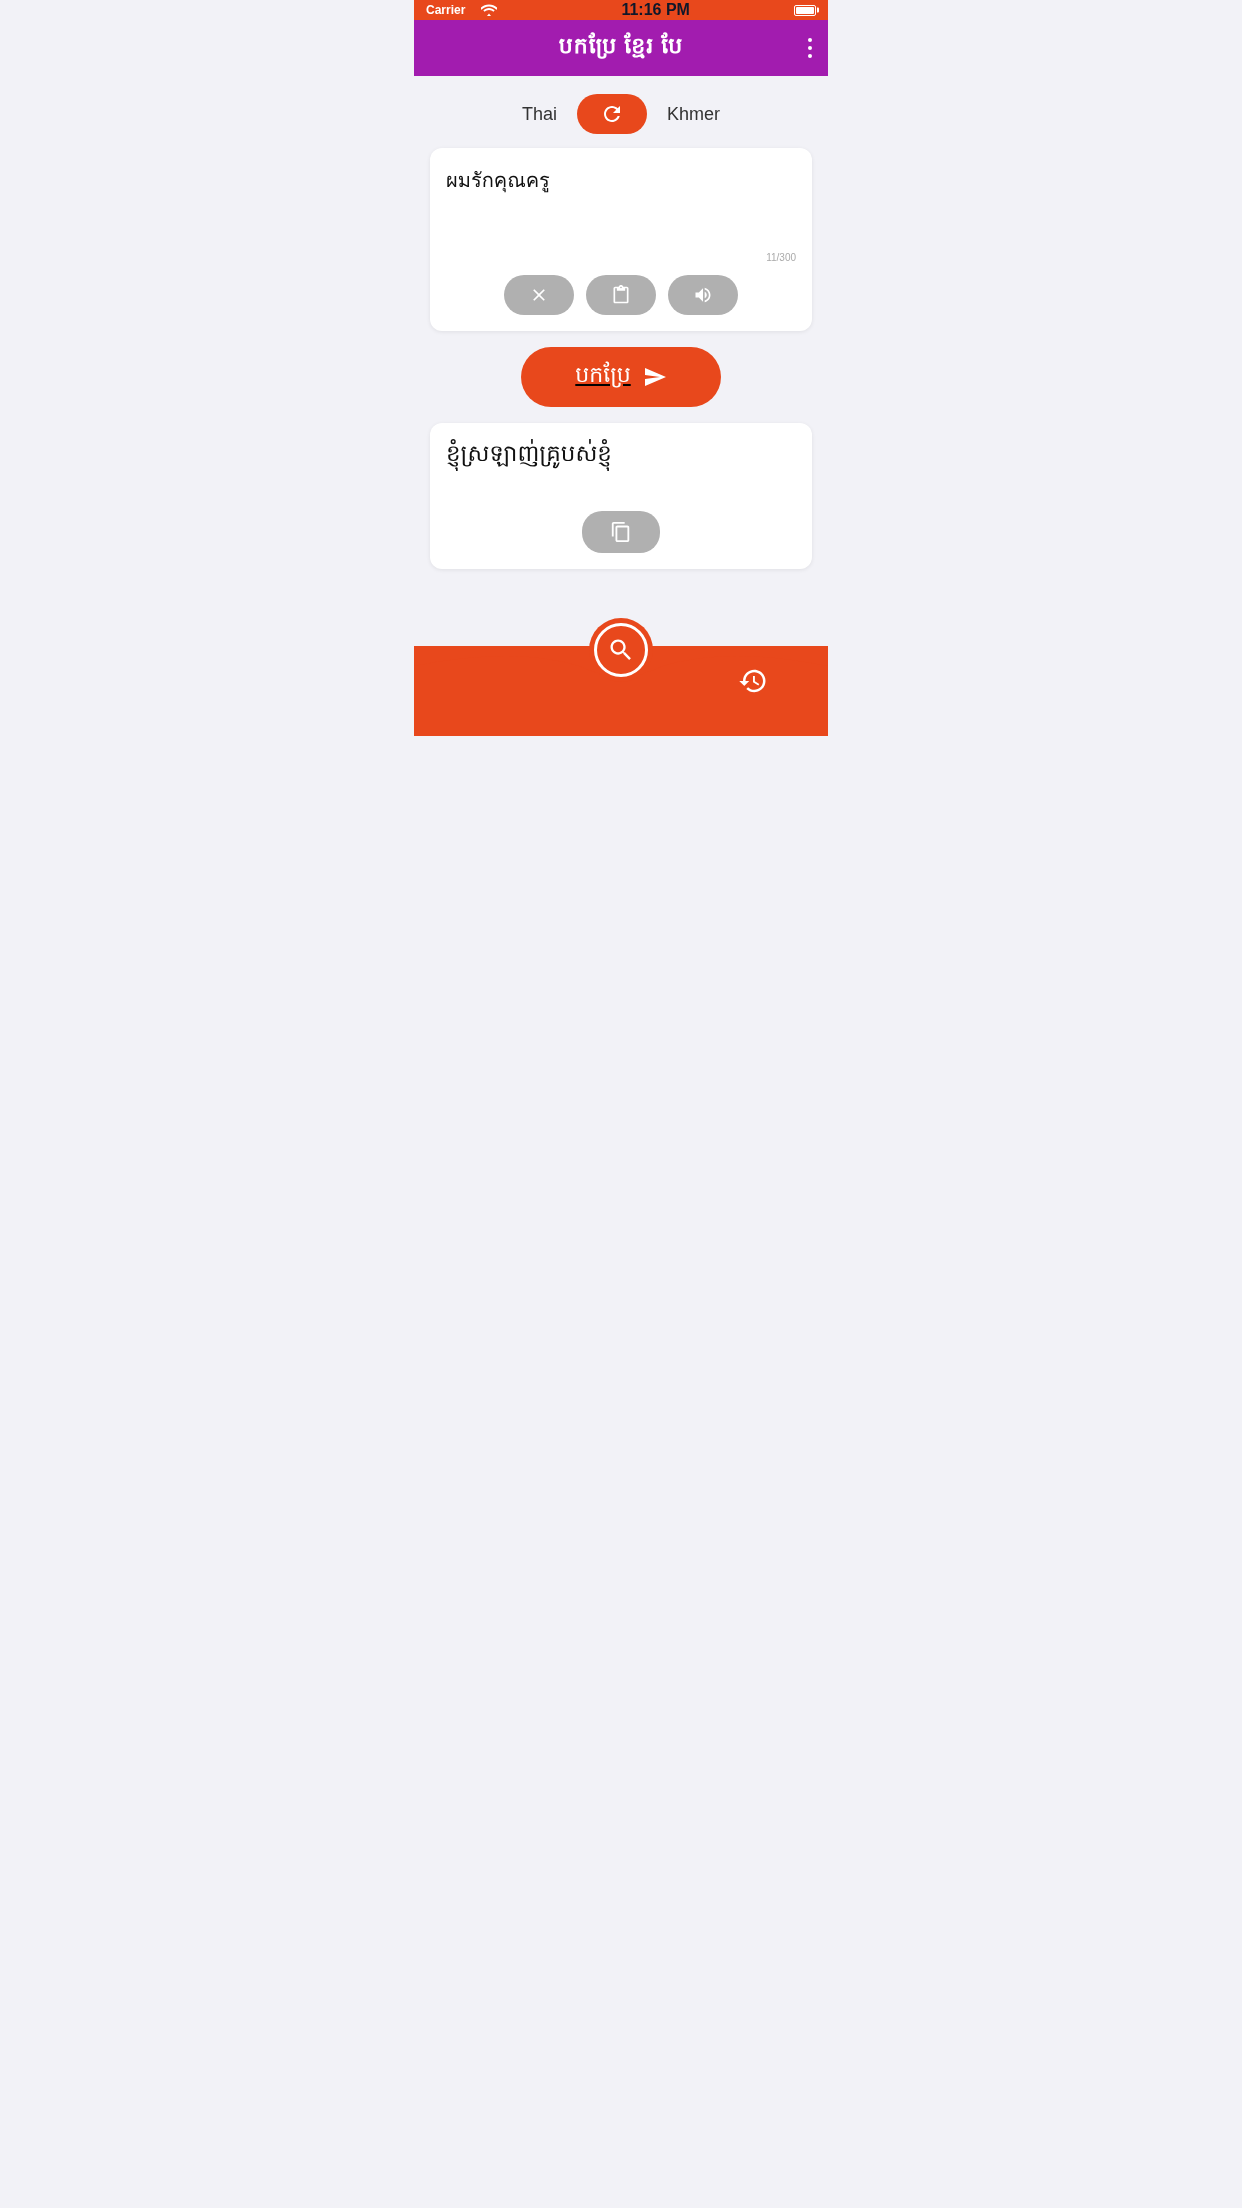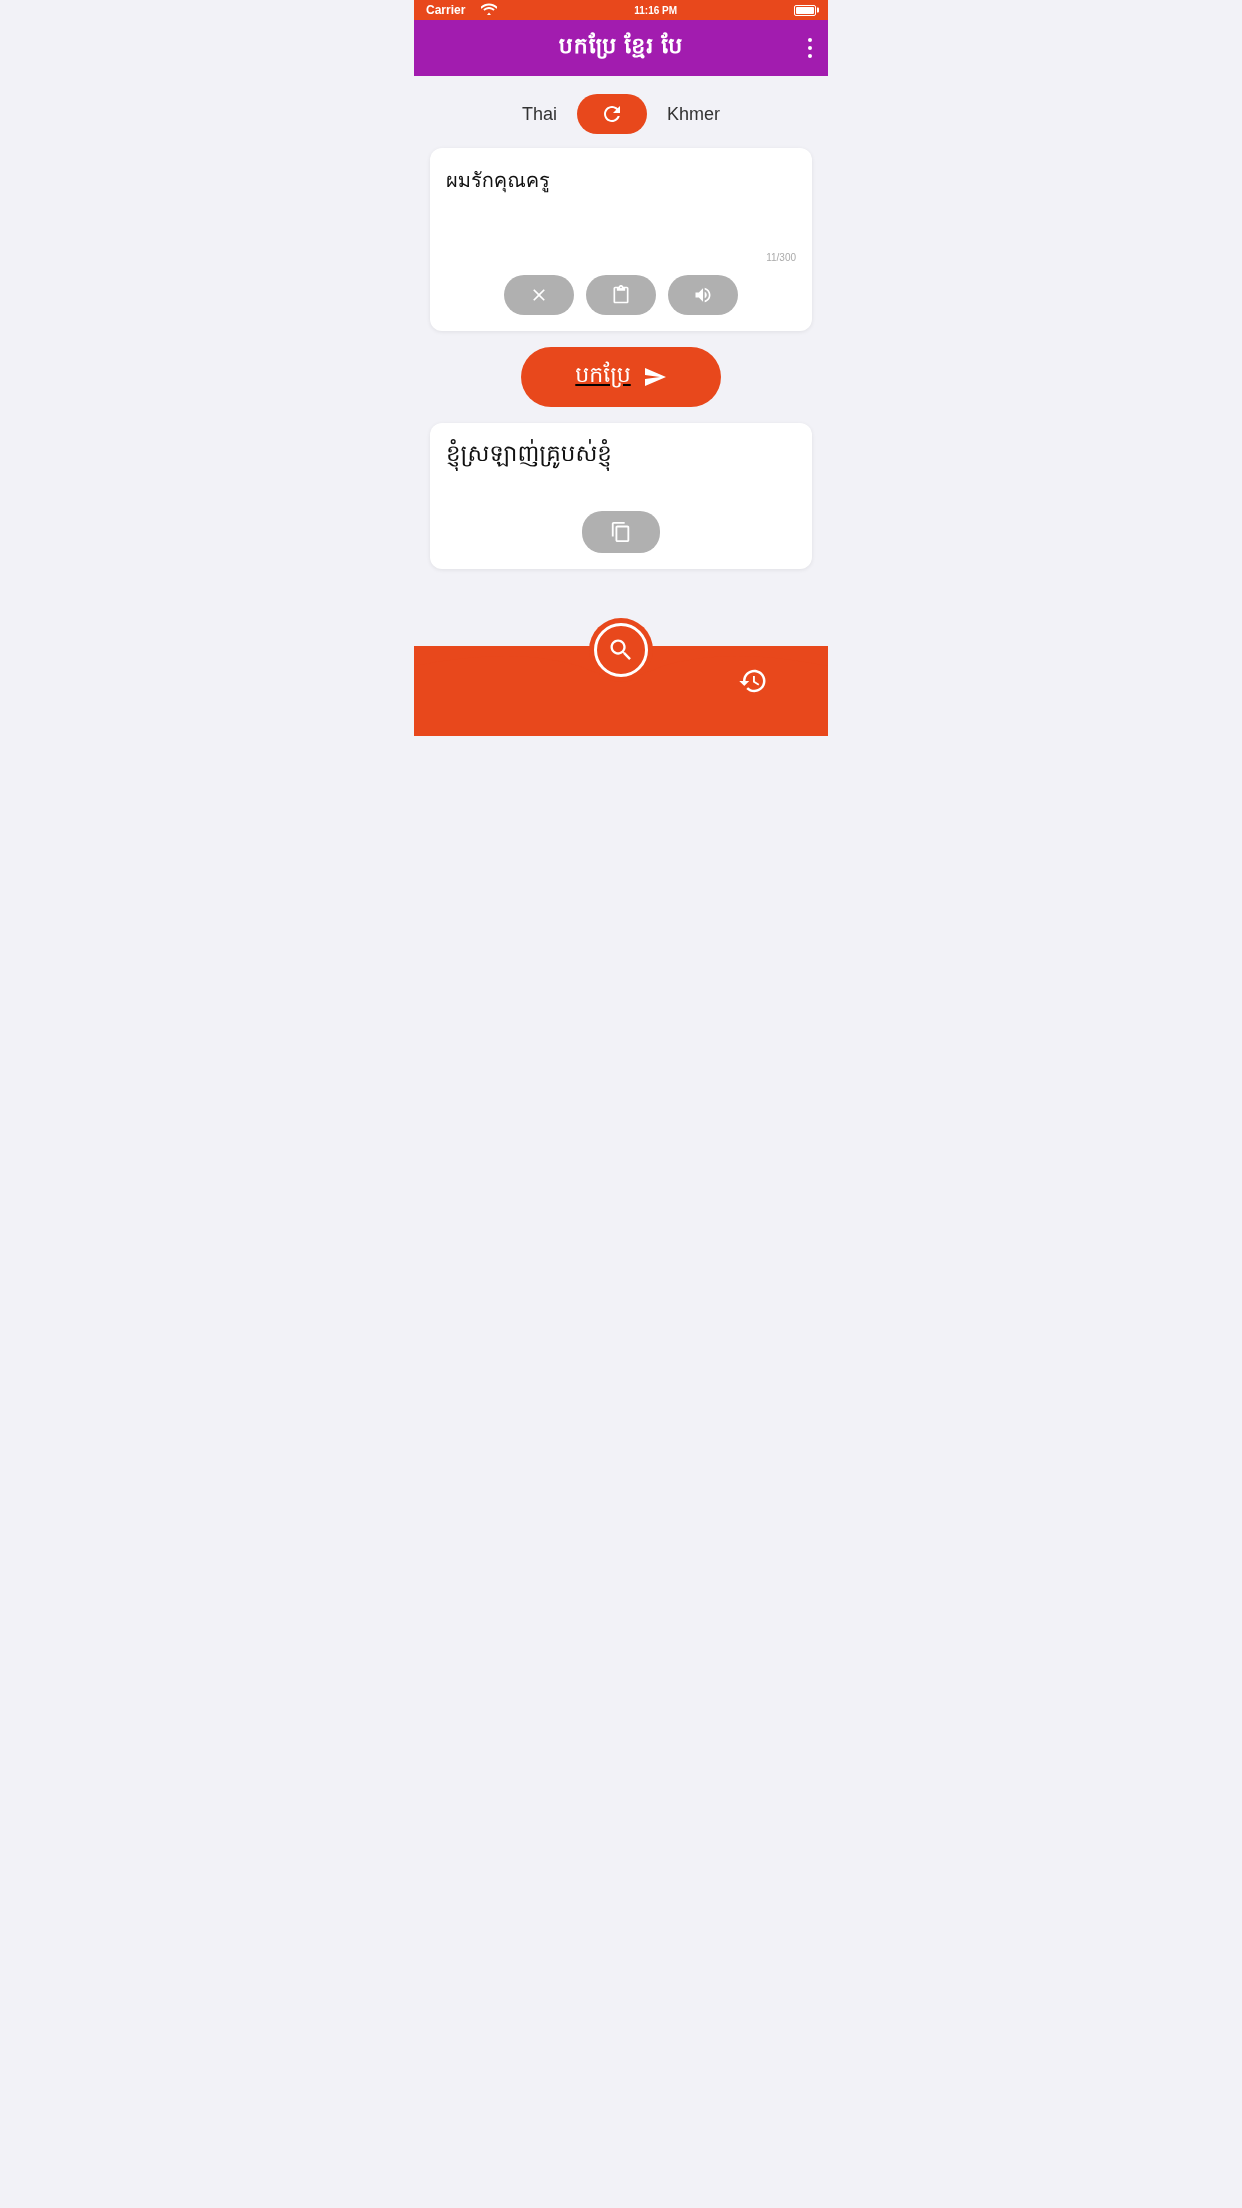--- a/index.html
+++ b/index.html
@@ -19,29 +19,29 @@
     .status-bar {
       background: #e8481c;
       height: 20px;
       display: flex;
       align-items: center;
       justify-content: space-between;
       padding: 0 12px;
     }
     .status-left {
       display: flex;
-      align-items: flex-start;
+      align-items: center;
       gap: 16px;
       color: white;
       font-size: 12px;
       font-weight: 600;
     }
     .status-center {
-      color: #ffffff;
-      font-size: 10px;
+      color: #0f172a;
+      font-size: 16px;
       font-weight: 600;
       margin-left: 20px;
     }
     .status-right {
       display: flex;
       align-items: center;
       gap: 4px;
     }
     .battery {
       width: 22px;

